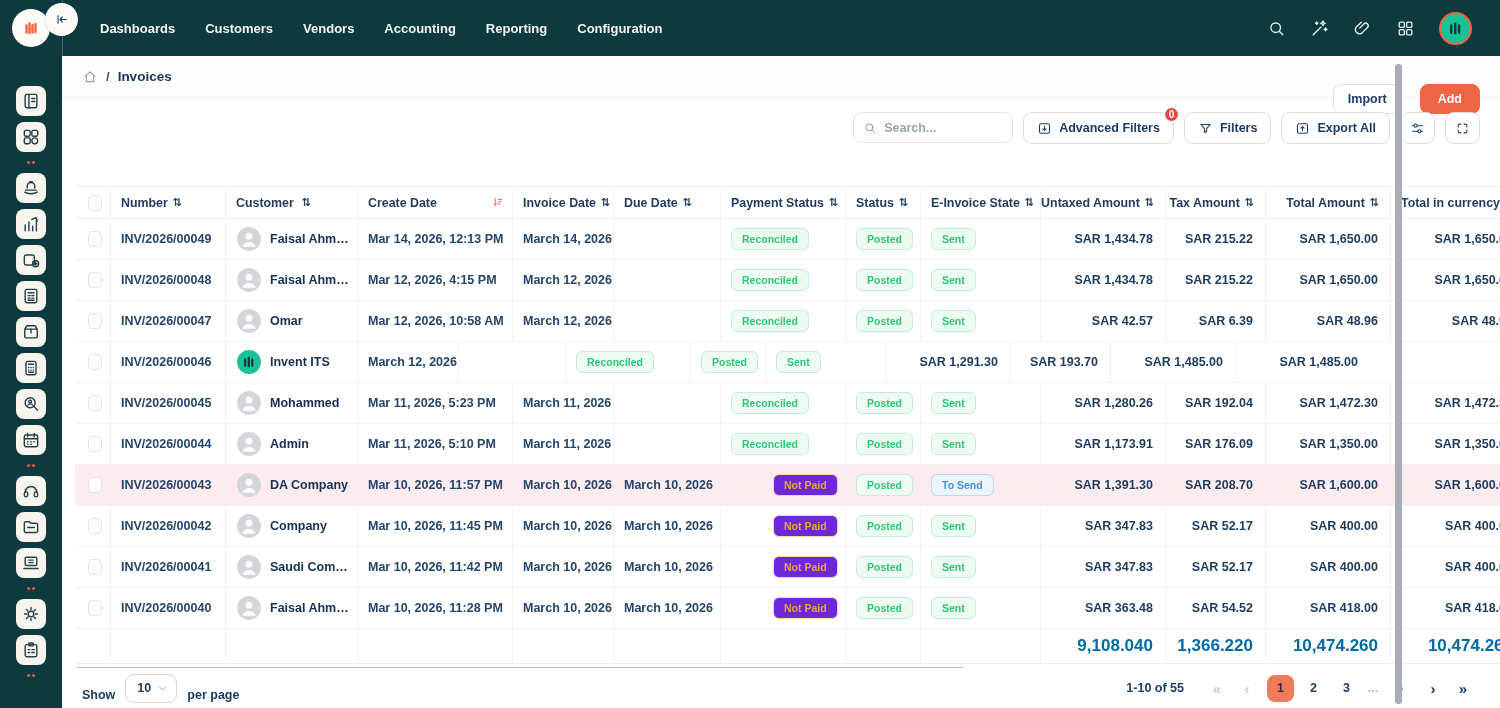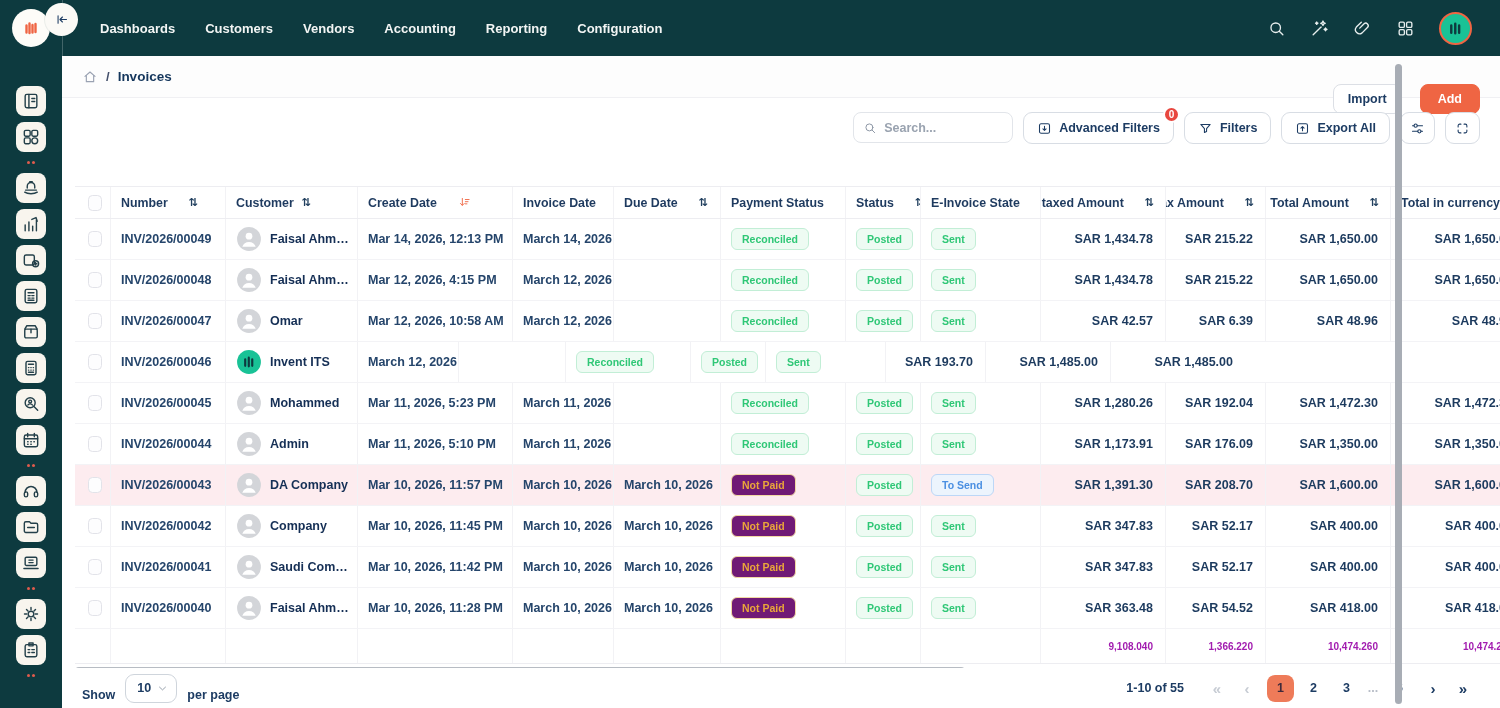--- a/index.html
+++ b/index.html
@@ -66,60 +66,60 @@
   .fbtn.icon-only { padding:0 9px; }
   .fbadge { position:absolute; top:-7px; right:-7px; min-width:17px; height:17px; border-radius:50%;
     background:#e8473f; color:#fff; font-size:10px; font-weight:800; display:flex; align-items:center;
     justify-content:center; border:2px solid #fff; }
 
   
   .table-wrap { margin:40px 0 0 13px; width:1425px; overflow:hidden; }
   .ttable { width:1450px; }
   .thead { display:flex; height:33px; align-items:center; border-top:1px solid #ededf1;
     border-bottom:1px solid #ededf1; background:#fff; }
-  .hcell { display:flex; align-items:center; gap:21px; font-size:12.4px; font-weight:800; color:#1e3a5f;
+  .hcell { display:flex; align-items:center; gap:5px; font-size:12.4px; font-weight:800; color:#1e3a5f;
     white-space:nowrap; overflow:hidden; height:100%; padding:0 8px 0 10px; cursor:pointer; }
   .hcell.num { justify-content:flex-end; padding-right:12px; }
   .sort { font-size:11px; color:#22405f; letter-spacing:-1px; }
   .sort-active svg { width:13px; height:13px; stroke:#ef6543; }
   .hcell + .hcell, .cell + .cell { border-left:1px solid #f2f2f5; }
 
   .trow { display:flex; height:41px; align-items:center; border-bottom:1px solid #f3f3f6;
     background:#fff; cursor:pointer; }
   .trow.v-highlighted { background:#fdecef; }
   .cell { height:100%; display:flex; align-items:center; padding:0 8px 0 10px; font-size:12.5px;
     font-weight:600; color:#25456b; white-space:nowrap; overflow:hidden; }
   .cell.num { justify-content:flex-end; font-weight:700; color:#1c3a5e; padding-right:12px; }
   .c-check   { width:35px;  padding-left:13px; }
   .c-number  { width:115px; }
   .c-customer{ width:132px; gap:8px; }
-  .c-create  { width:155px; }
+  .c-create  { width:155px;justify-content:space-between; }
   .c-invoice { width:101px; }
   .c-due     { width:107px; }
   .c-payment { width:125px; }
   .c-status  { width:75px; }
   .c-einv    { width:120px; }
   .c-untaxed { width:125px; }
   .c-tax     { width:100px; }
   .c-total   { width:125px; }
   .c-totalcur{ width:135px; }
   .cname { font-weight:800; color:#152f55; overflow:hidden; text-overflow:ellipsis; }
   .avatar { width:26px; height:26px; flex:none; display:flex; }
   .avatar svg { width:26px; height:26px; }
 
   .checkbox { width:16px; height:16px; border:1.5px solid #e2e3e9; border-radius:4.5px; background:#fdfdfe;
     display:inline-block; cursor:pointer; }
 
   .badge { font-size:10.5px; font-weight:800; padding:4px 10px; border-radius:6px; border:1px solid transparent; }
   .badge.v-reconciled, .badge.v-posted, .badge.v-sent { color:#2fc776; background:#eefbf3; border-color:#c2eed6; }
-  .badge.v-not-paid { color:#e9a63a; background:#701a75; border-color:#f2d9a4; }
+  .badge.v-not-paid { color:#e9a63a; background:#6d28d9; border-color:#f2d9a4;margin-left:42px; }
   .badge.v-to-send { color:#4b8fe2; background:#ecf4fd; border-color:#bcd7f7; }
 
   .totrow { display:flex; height:35px; align-items:center; border-bottom:1px solid #ededf1; background:#fff; }
-  .totrow .cell { font-weight:700; color:#a21caf; font-size:10px; }
+  .totrow .cell { font-weight:700; color:#0369a1; font-size:17px; }
 
   .hscrollbar { margin:3px 0 0 13px; width:890px; height:8px; border-radius:4px; background:#b7bcc3; cursor:pointer; }
   .vscrollbar { position:absolute; right:2px; top:64px; width:7px; height:640px; border-radius:4px;
     background:#a8adb5; cursor:pointer; z-index:40; }
 
   
   .footer { position:absolute; bottom:0; left:0; width:100%; height:40px; display:flex; align-items:center;
     padding:0 24px 0 20px; background:#fff; }
   .pp-label { font-size:12.5px; font-weight:700; color:#1d3c63;margin-top:14px; }
   .pp-select { margin:0 10px; width:52px; height:29px; border:1.5px solid #cfd5dc; border-radius:9px;
@@ -594,20 +594,21 @@
               <div class="cell c-due"></div>
               <div class="cell c-payment">
                 <span class="badge v-reconciled">Reconciled</span>
               </div>
               <div class="cell c-status">
                 <span class="badge v-posted">Posted</span>
               </div>
               <div class="cell c-einv">
                 <span class="badge v-sent">Sent</span>
               </div>
+              <div class="cell c-untaxed num">SAR 1,291.30</div>
               <div class="cell c-tax num">SAR 193.70</div>
               <div class="cell c-total num">SAR 1,485.00</div>
               <div class="cell c-totalcur num">SAR 1,485.00</div>
             </div>
 
             <div class="trow">
               <div class="cell c-check">
                 <span class="checkbox"></span>
               </div>
               <div class="cell c-number">INV/2026/00045</div>

